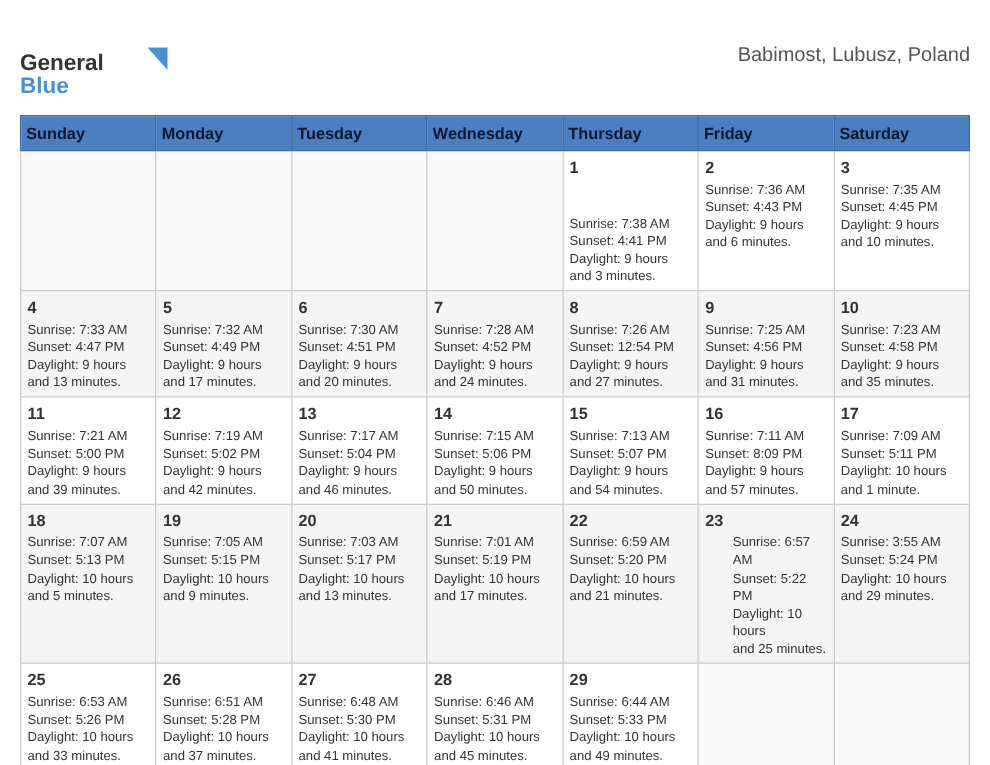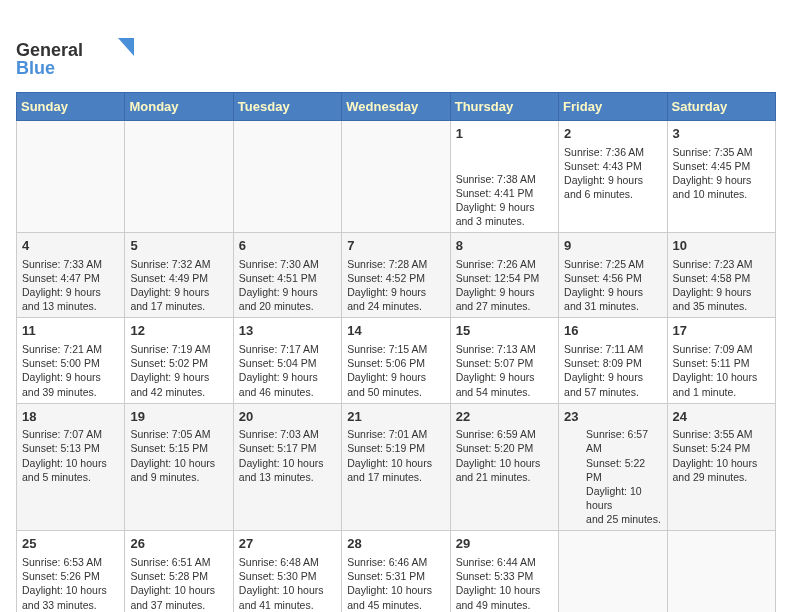--- a/index.html
+++ b/index.html
@@ -35,21 +35,21 @@
       font-size: 16px;
       color: #555;
     }
     table {
       width: 100%;
       border-collapse: collapse;
       font-size: 11px;
     }
     thead th {
       background: #4a7fc1;
-      color: #fef9c3;
+      color: #0f172a;
       padding: 6px 4px;
       text-align: left;
       font-size: 13px;
       font-weight: bold;
       border: 1px solid #3a6aaa;
     }
     tbody td {
       border: 1px solid #ccc;
       vertical-align: top;
       padding: 4px 5px;
@@ -83,20 +83,21 @@
   <div class="logo">
   <div style="display:flex;flex-direction:column;align-items:flex-start;">
     <svg width="120" height="44" viewBox="0 0 120 44">
       <text x="0" y="20" font-size="18" font-weight="bold" fill="#333" font-family="Arial">General</text>
       <text x="0" y="38" font-size="18" font-weight="bold" fill="#4a90d9" font-family="Arial">Blue</text>
       <polygon points="102,2 118,2 118,20" fill="#4a90d9"></polygon>
     </svg>
   </div>
 </div>
   <div class="title-block">
+    <div class="calendar-subtitle">Babimost, Lubusz, Poland</div>
   </div>
 </div>
 
 <table>
   <thead>
     <tr>
       <th>Sunday</th>
       <th>Monday</th>
       <th>Tuesday</th>
       <th>Wednesday</th>

